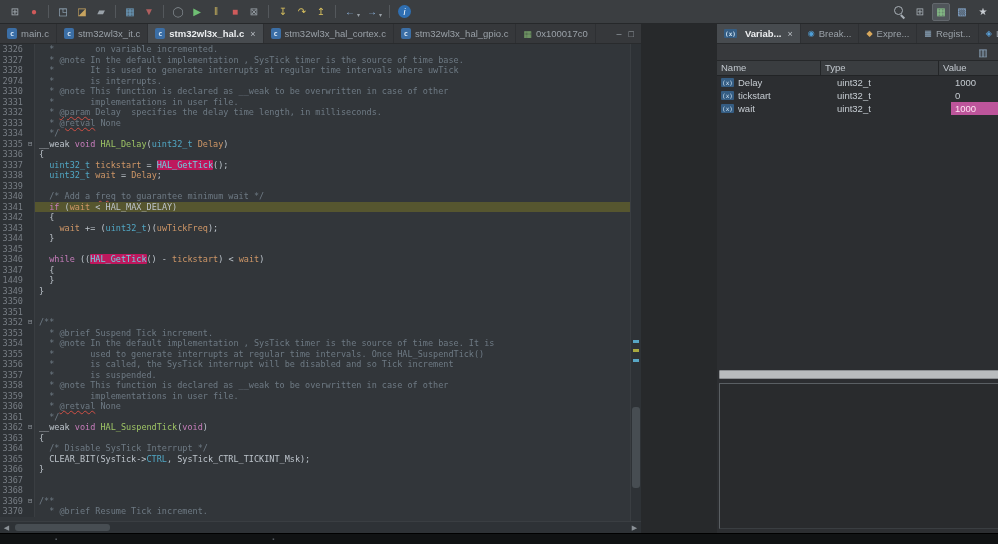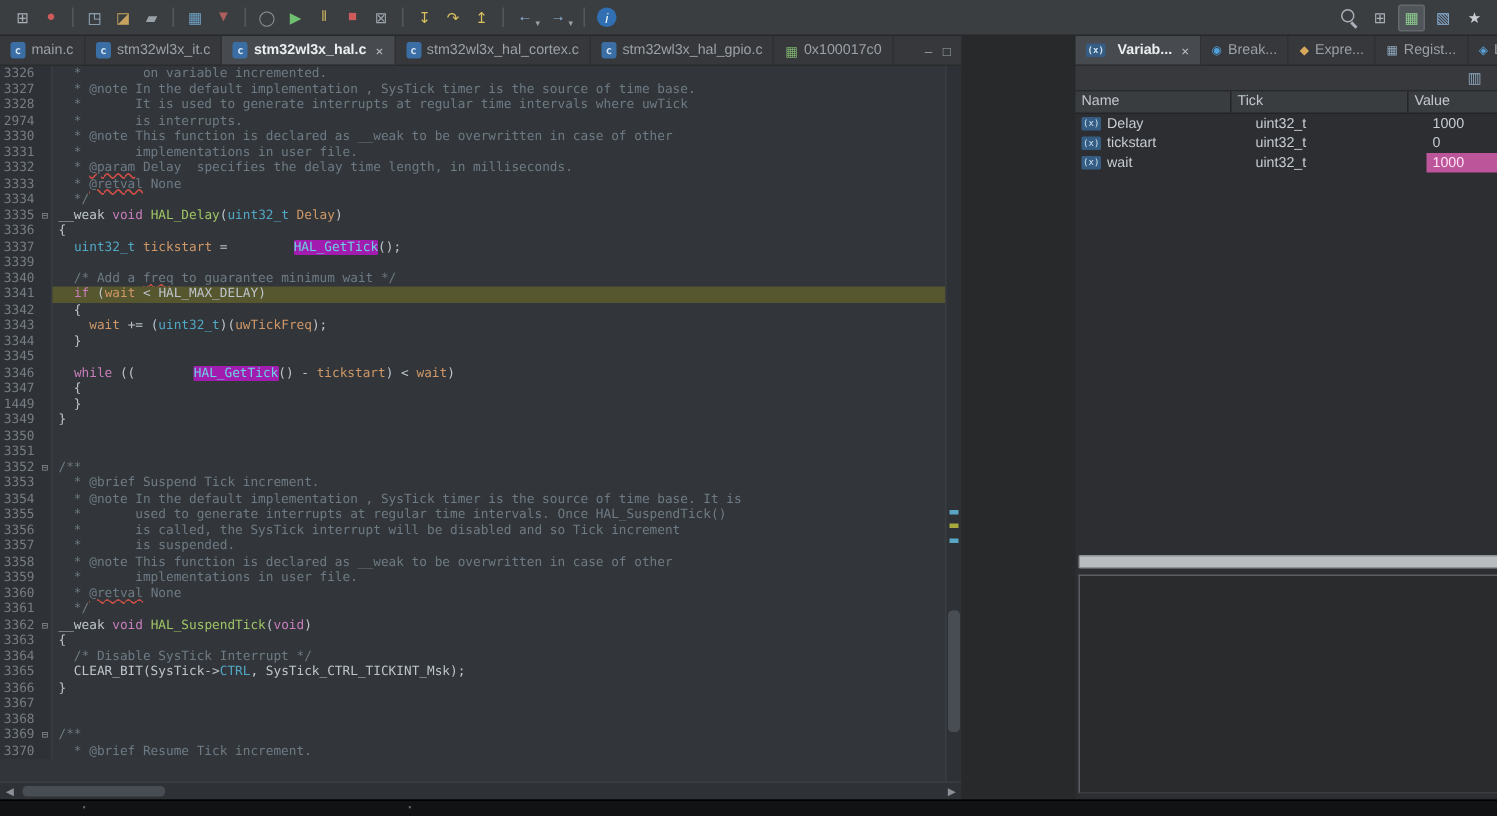--- a/index.html
+++ b/index.html
@@ -32,21 +32,21 @@
 
   
   .editor-group{position:absolute;left:0;top:24px;width:641px;height:509px;background:#32363a;}
   .editor{position:absolute;left:0;top:20px;right:11px;bottom:12px;overflow:hidden;font-family:"DejaVu Sans Mono",monospace;font-size:8.5px;line-height:10.5px;}
   .code-line{display:flex;height:10.5px;white-space:pre;}
   .gutter{width:26px;text-align:right;color:#787e85;flex:none;padding-right:3px;background:#2e3236;}
   .foldcol{width:9px;flex:none;color:#8a9096;font-size:7px;line-height:10px;text-align:center;background:#2e3236;border-right:1px solid #3a3e42;}
   .line-text{padding-left:4px;flex:1;min-width:0;}
   .code-line.hl .line-text{background:#56562f;}
   .c{color:#6e7a84;} .k{color:#c77dbb;} .t{color:#51a7c4;} .f{color:#9ec465;} .v{color:#cf9767;} .d{color:#bdc4cb;}
-  .g{color:#6cd2e2;background:#a21caf;border-radius:1px;margin-left:39px;}
+  .g{color:#6cd2e2;background:#be185d;border-radius:1px;}
   .s{text-decoration-line:underline;text-decoration-style:wavy;text-decoration-color:#cf4f45;text-decoration-thickness:1px;text-underline-offset:1px;}
   .vscroll{position:absolute;right:0;top:20px;width:11px;bottom:12px;background:#2e3236;border-left:1px solid #3a3e42;}
   .vthumb{position:absolute;left:1px;right:1px;top:76%;height:17%;background:#474d52;border-radius:3px;}
   .ruler-mark{position:absolute;right:2px;width:6px;height:3px;background:#58a6c4;}
   .hscroll{position:absolute;left:0;bottom:0;height:12px;right:0;background:#2e3236;border-top:1px solid #3a3e42;display:flex;align-items:center;}
   .harrow{width:13px;text-align:center;font-size:7px;color:#8a9096;flex:none;}
   .htrack{flex:1;position:relative;height:100%;}
   .hthumb{position:absolute;left:2px;top:2px;width:95px;bottom:2px;background:#474d52;border-radius:3px;}
 
   
@@ -156,20 +156,21 @@
           <div class="code-line"><span class="gutter">3328</span><span class="foldcol"></span><span class="line-text"><span class="c">  *       It is used to generate interrupts at regular time intervals where uwTick</span></span></div>
           <div class="code-line"><span class="gutter">2974</span><span class="foldcol"></span><span class="line-text"><span class="c">  *       is interrupts.</span></span></div>
           <div class="code-line"><span class="gutter">3330</span><span class="foldcol"></span><span class="line-text"><span class="c">  * @note This function is declared as __weak to be overwritten in case of other</span></span></div>
           <div class="code-line"><span class="gutter">3331</span><span class="foldcol"></span><span class="line-text"><span class="c">  *       implementations in user file.</span></span></div>
           <div class="code-line"><span class="gutter">3332</span><span class="foldcol"></span><span class="line-text"><span class="c">  * </span><span class="c s">@param</span><span class="c"> Delay  specifies the delay time length, in milliseconds.</span></span></div>
           <div class="code-line"><span class="gutter">3333</span><span class="foldcol"></span><span class="line-text"><span class="c">  * </span><span class="c s">@retval</span><span class="c"> None</span></span></div>
           <div class="code-line"><span class="gutter">3334</span><span class="foldcol"></span><span class="line-text"><span class="c">  */</span></span></div>
           <div class="code-line"><span class="gutter">3335</span><span class="foldcol">⊟</span><span class="line-text"><span class="d">__weak </span><span class="k">void</span><span class="d"> </span><span class="f">HAL_Delay</span><span class="d">(</span><span class="t">uint32_t</span><span class="d"> </span><span class="v">Delay</span><span class="d">)</span></span></div>
           <div class="code-line"><span class="gutter">3336</span><span class="foldcol"></span><span class="line-text"><span class="d">{</span></span></div>
           <div class="code-line"><span class="gutter">3337</span><span class="foldcol"></span><span class="line-text"><span class="d">  </span><span class="t">uint32_t</span><span class="d"> </span><span class="v">tickstart</span><span class="d"> = </span><span class="g">HAL_GetTick</span><span class="d">();</span></span></div>
+          <div class="code-line"><span class="gutter">3338</span><span class="foldcol"></span><span class="line-text"><span class="d">  </span><span class="t">uint32_t</span><span class="d"> </span><span class="v">wait</span><span class="d"> = </span><span class="v">Delay</span><span class="d">;</span></span></div>
           <div class="code-line"><span class="gutter">3339</span><span class="foldcol"></span><span class="line-text"></span></div>
           <div class="code-line"><span class="gutter">3340</span><span class="foldcol"></span><span class="line-text"><span class="c">  /* Add a </span><span class="c s">freq</span><span class="c"> to guarantee minimum wait */</span></span></div>
           <div class="code-line hl"><span class="gutter">3341</span><span class="foldcol"></span><span class="line-text"><span class="d">  </span><span class="k">if</span><span class="d"> (</span><span class="v">wait</span><span class="d"> &lt; HAL_MAX_DELAY)</span></span></div>
           <div class="code-line"><span class="gutter">3342</span><span class="foldcol"></span><span class="line-text"><span class="d">  {</span></span></div>
           <div class="code-line"><span class="gutter">3343</span><span class="foldcol"></span><span class="line-text"><span class="d">    </span><span class="v">wait</span><span class="d"> += (</span><span class="t">uint32_t</span><span class="d">)(</span><span class="v">uwTickFreq</span><span class="d">);</span></span></div>
           <div class="code-line"><span class="gutter">3344</span><span class="foldcol"></span><span class="line-text"><span class="d">  }</span></span></div>
           <div class="code-line"><span class="gutter">3345</span><span class="foldcol"></span><span class="line-text"></span></div>
           <div class="code-line"><span class="gutter">3346</span><span class="foldcol"></span><span class="line-text"><span class="d">  </span><span class="k">while</span><span class="d"> ((</span><span class="g">HAL_GetTick</span><span class="d">() - </span><span class="v">tickstart</span><span class="d">) &lt; </span><span class="v">wait</span><span class="d">)</span></span></div>
           <div class="code-line"><span class="gutter">3347</span><span class="foldcol"></span><span class="line-text"><span class="d">  {</span></span></div>
           <div class="code-line"><span class="gutter">1449</span><span class="foldcol"></span><span class="line-text"><span class="d">  }</span></span></div>
@@ -247,21 +248,21 @@
     <div class="viewbar">
         <div class="vb-icon" style="color: rgb(143, 168, 191);">▥</div>
         <div class="vb-icon" style="color: rgb(143, 168, 191);">↧</div>
         <div class="vb-icon" style="color: rgb(143, 168, 191);">↥</div>
         <div class="vb-icon" style="color: rgb(143, 168, 191);">⊟</div>
         <div class="vb-icon" style="color: rgb(170, 178, 186);">⋮</div>
       </div>
     <div class="var-table">
       <div class="vt-header">
           <div class="vt-h" style="width: 104px;">Name</div>
-          <div class="vt-h" style="width: 118px;">Tick</div>
+          <div class="vt-h" style="width: 118px;">Type</div>
           <div class="vt-h" style="width: 113px;">Value</div>
         </div>
       <div>
           <div class="vt-row">
             <div class="vt-cell" style="width: 116px;">
               <span class="var-icon">(x)</span>
               <span>Delay</span>
             </div>
             <div class="vt-cell" style="width: 118px;">uint32_t</div>
             <div class="vt-cell" style="width: 113px;">1000</div>

